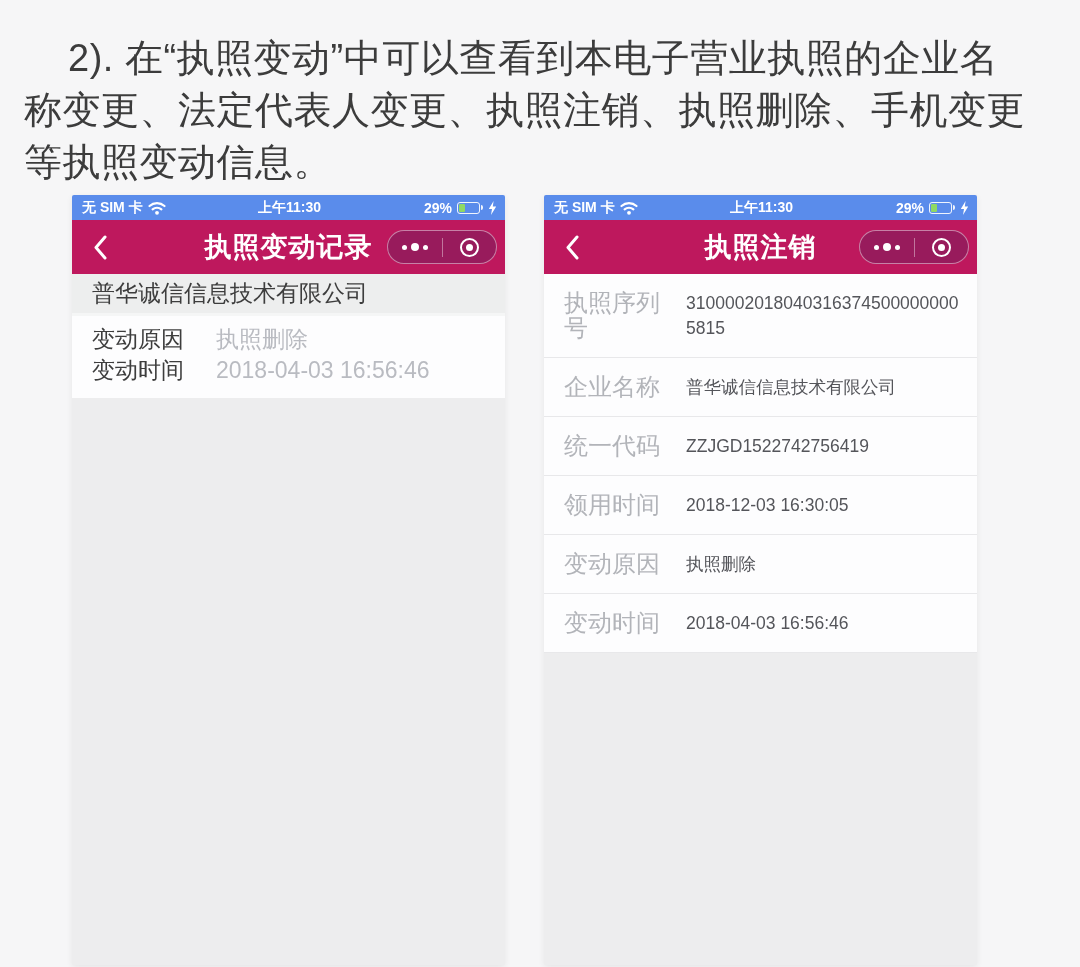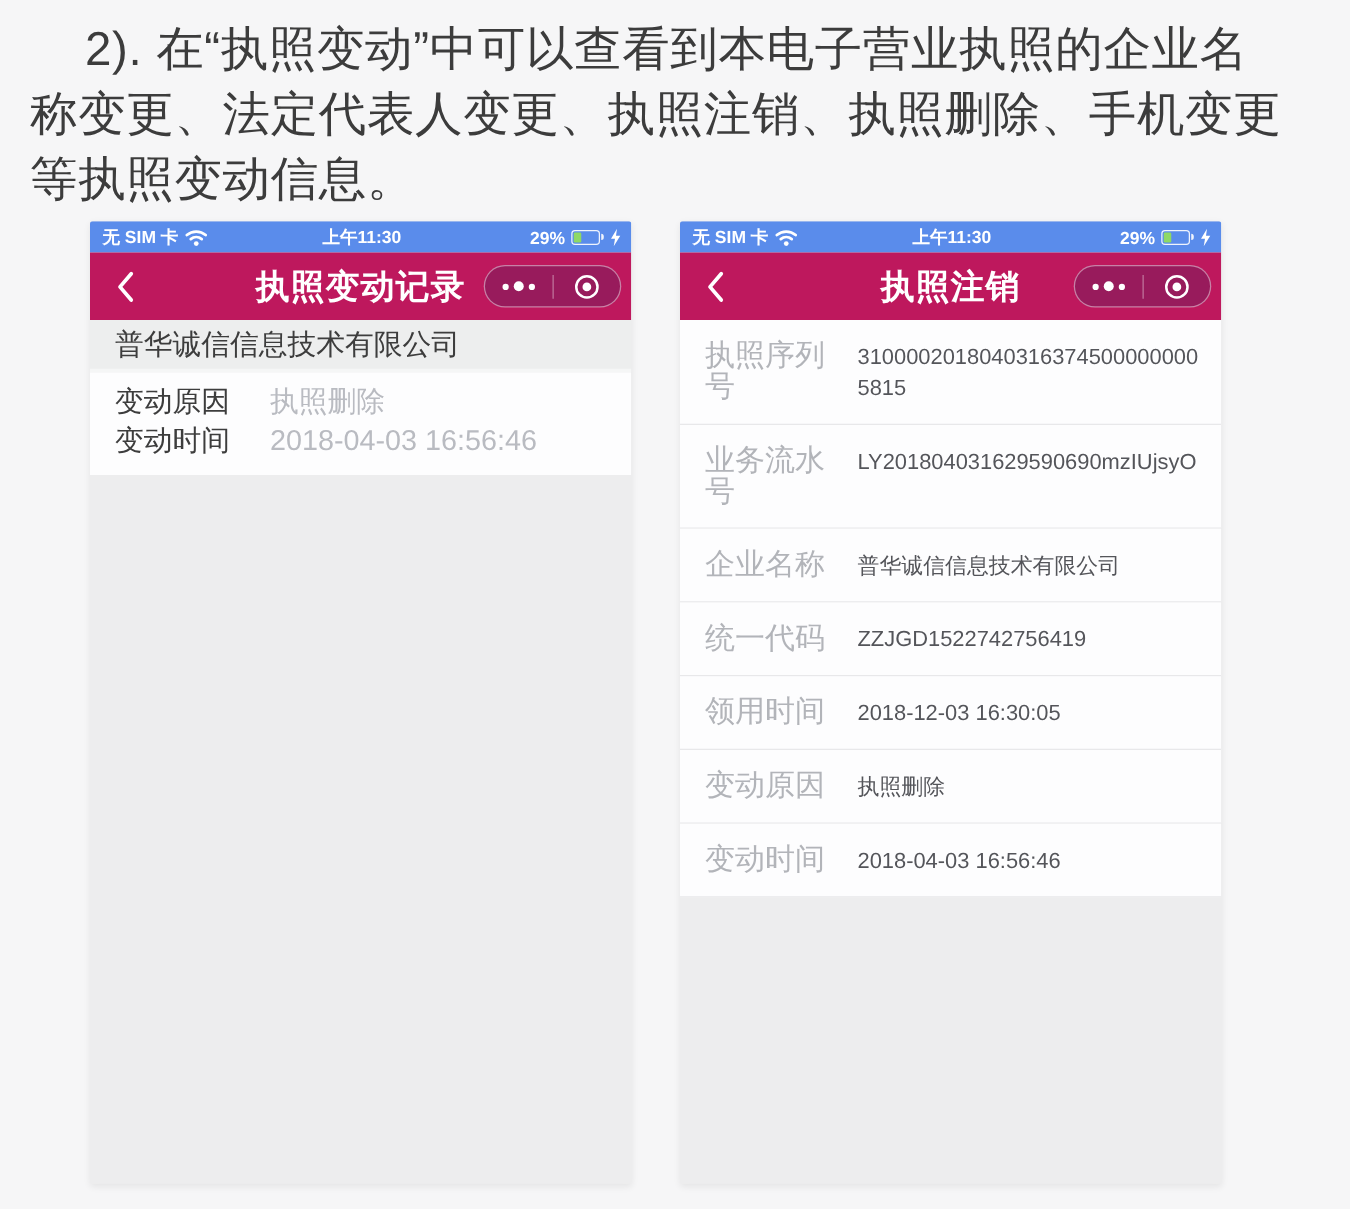--- a/index.html
+++ b/index.html
@@ -13,20 +13,21 @@
 
   
   .intro {
     padding:14px 24px 0 24px;
     font-size:38px;
     line-height:52px;
     color:#3c3c3c;
     white-space:pre-wrap;
     text-indent:44px;
     letter-spacing:0.5px;
+    margin-top:18px;
   }
 
   
   .phones {
     display:flex;
     margin-top:7px;
     padding-left:72px;
     gap:39px;
   }
   .phone {
@@ -298,24 +299,20 @@
             </span>
         </div>
       </div>
     </div>
 
     <div class="info-row">
       <span class="info-label">执照序列号</span>
       <span class="info-value">31000020180403163745000000005815</span>
     </div>
     <div class="info-row">
-      <span class="info-label">业务流水号</span>
-      <span class="info-value">LY201804031629590690mzIUjsyO</span>
-    </div>
-    <div class="info-row">
       <span class="info-label">企业名称</span>
       <span class="info-value">普华诚信信息技术有限公司</span>
     </div>
     <div class="info-row">
       <span class="info-label">统一代码</span>
       <span class="info-value">ZZJGD1522742756419</span>
     </div>
     <div class="info-row">
       <span class="info-label">领用时间</span>
       <span class="info-value">2018-12-03 16:30:05</span>

